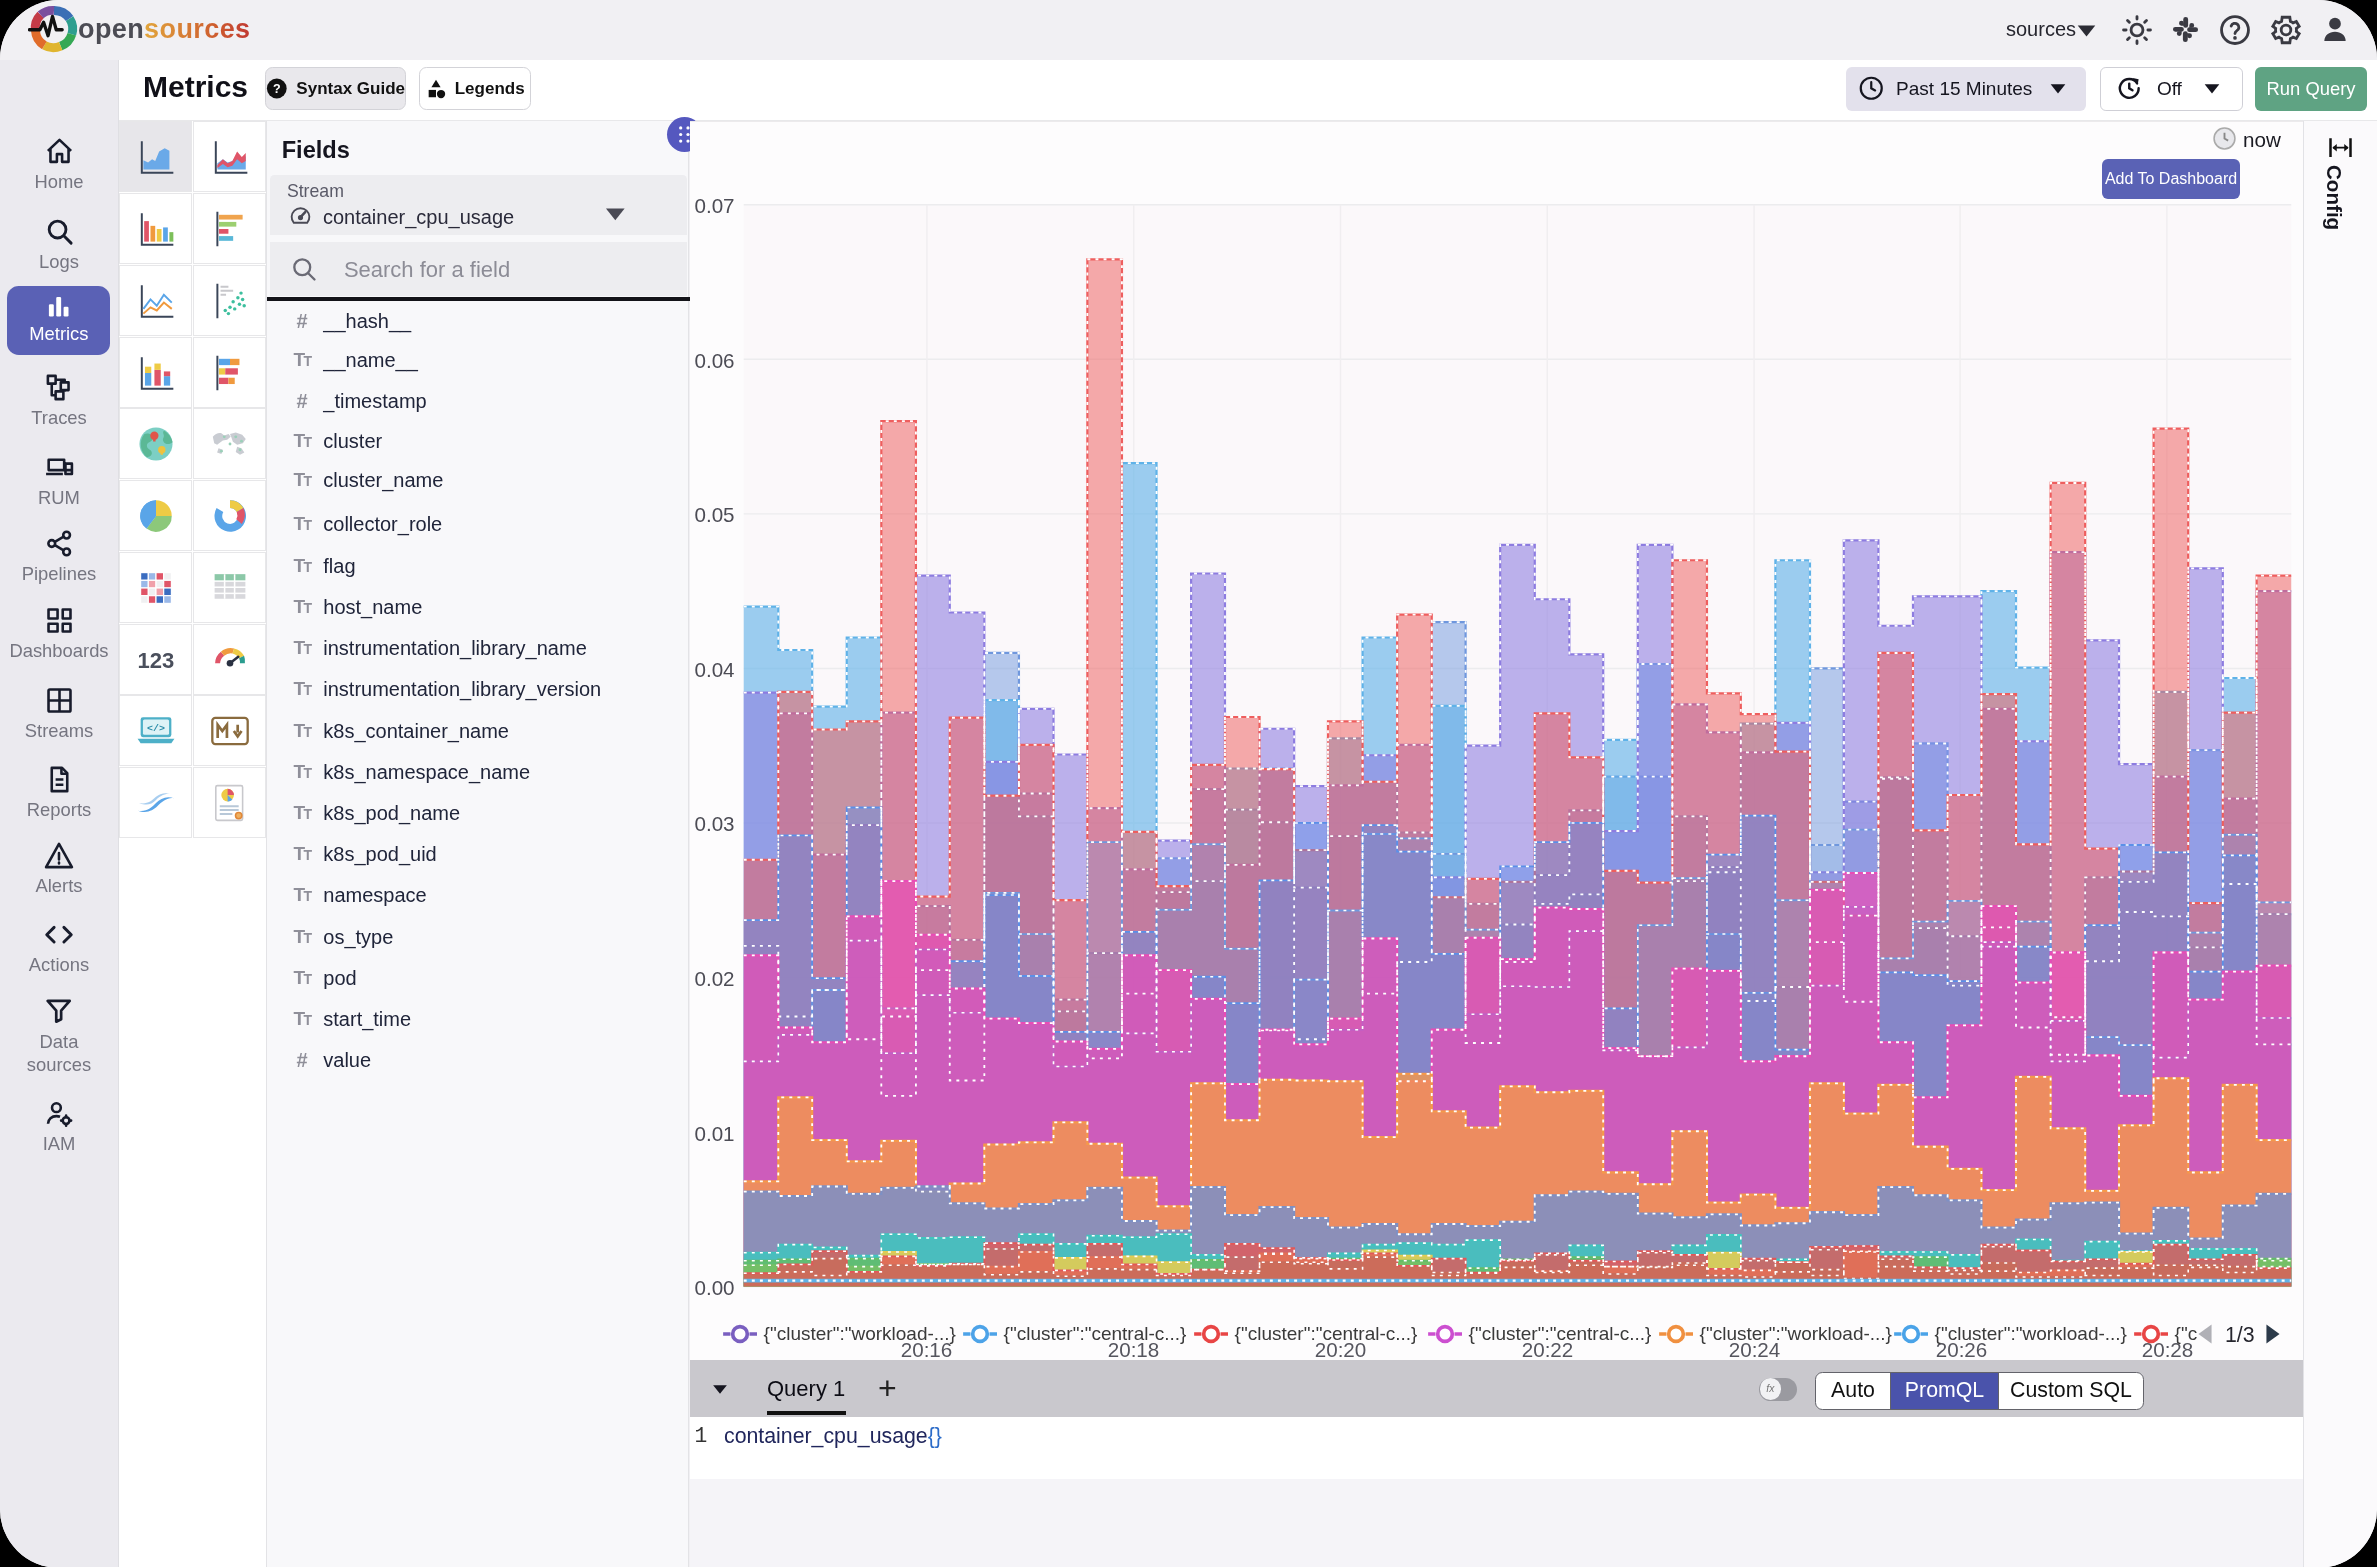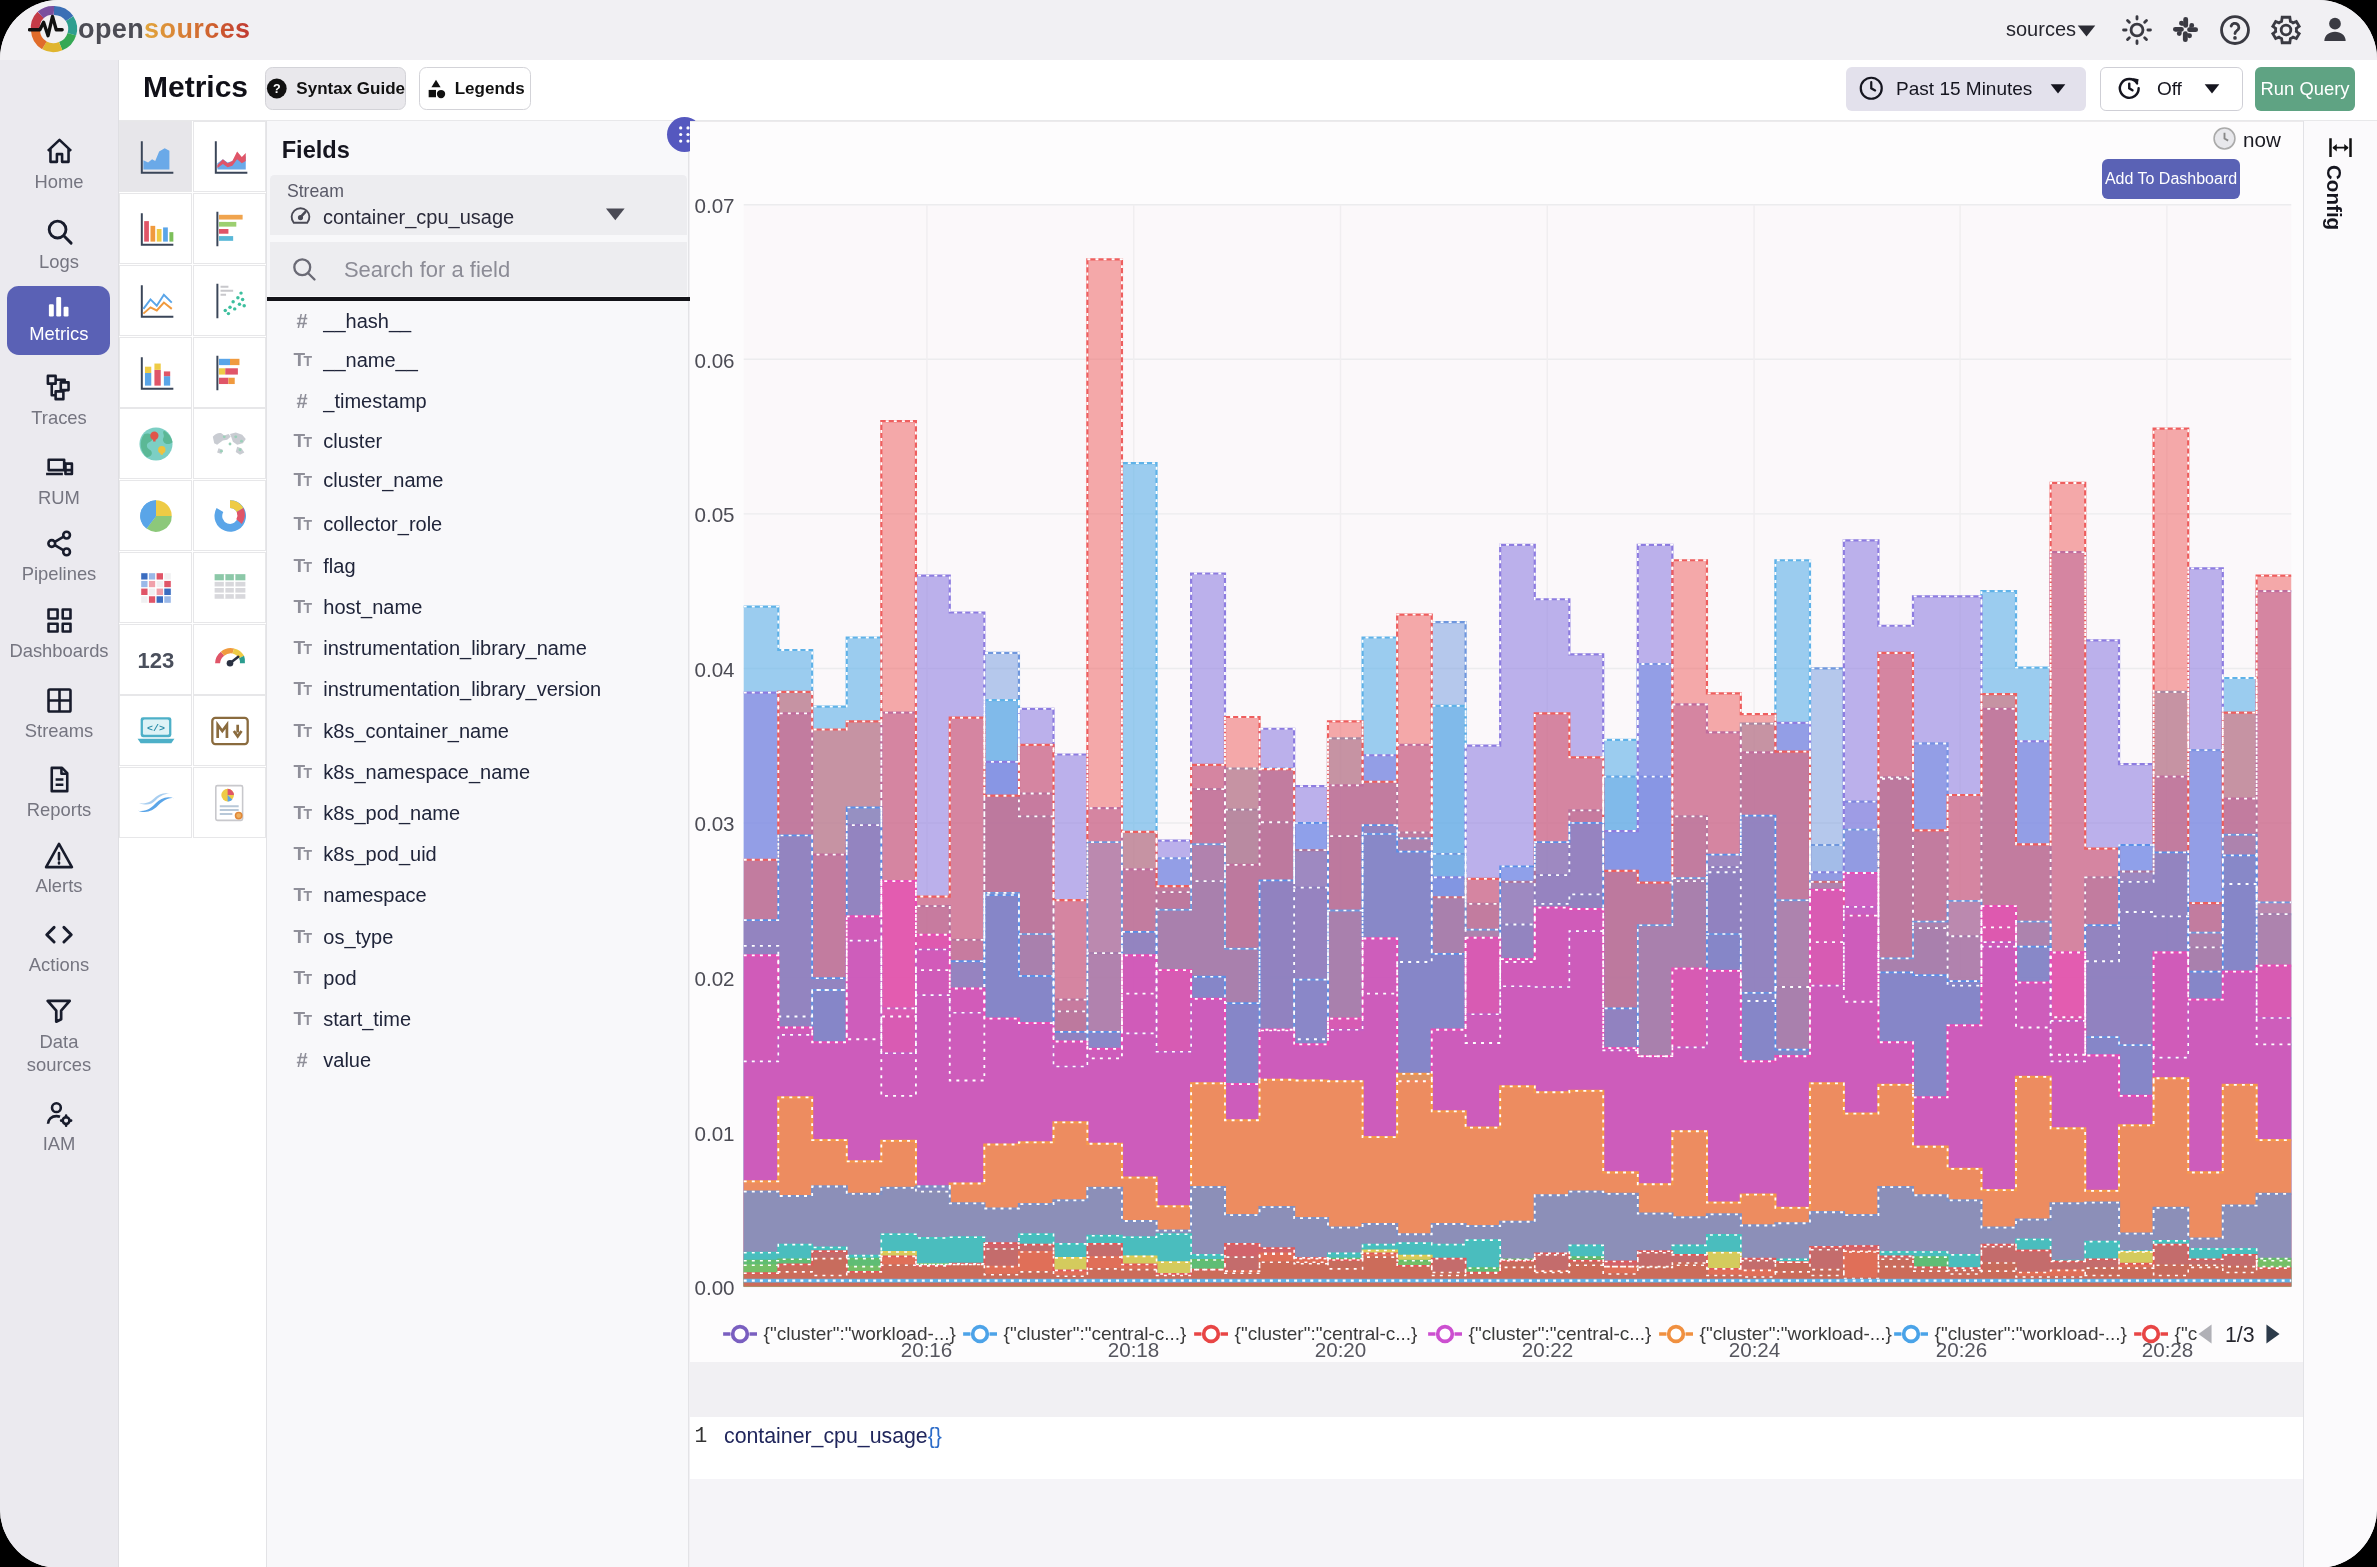--- a/index.html
+++ b/index.html
@@ -164,21 +164,21 @@
 <svg width="26.5" height="26.5" viewBox="0 0 24 24" fill="none" stroke="#15151f" stroke-width="2.2" style="margin-left:14.7px">
           <path d="M19.07 7.44A8.5 8.5 0 1 0 20.5 12" stroke-linecap="round"></path>
           <path d="M15.2 2.8l5.3 1-1 5.3z" fill="#15151f" stroke="none"></path>
           <path d="M12 7.8V12l2.9 1.8" stroke-linecap="round"></path>
         </svg>
 <span style="font-size:19px;color:#15151f;margin-left:14.7px">Off</span>
 <svg width="16" height="11" viewBox="0 0 26 18" style="margin-left:22px">
           <path d="M1 2h24L13 17Z" fill="#15151f"></path>
         </svg>
       </div>
-<div class="btn" style="left:2136px;top:6.6px;width:100px;height:44px;background:#5fa383;border-radius:5.9px;">
+<div class="btn" style="left:2136px;top:6.6px;width:112px;height:44px;background:#5fa383;border-radius:5.9px;">
         <span style="font-size:18.4px;color:#fff;white-space:nowrap">Run Query</span>
       </div>
 </div>
 <div id="iconcol">
 <div class="cell" style="left:0;top:0;background:#e7e6ea">
         <svg width="41" height="41" viewBox="0 0 52 52">
           <path d="M8 6v40h40" stroke="#3a4558" stroke-width="2.5" fill="none"></path>
           <path d="M10 42V30l6 3 5-4 4 2 5-12 7-4 6 3v24z" fill="#6aa9e8"></path>
         </svg>
       </div>
@@ -571,20 +571,36 @@
         <span>{"c</span>
       </div>
 <svg width="16" height="22" viewBox="0 0 22 30" style="position:absolute;left:1507px;top:1201px">
         <path d="M20 2v26L2 15Z" fill="#b0b0b6"></path>
       </svg>
 <div style="position:absolute;left:1535px;top:1201px;font-size:21.3px;color:#26262e">1/3</div>
 <svg width="16" height="22" viewBox="0 0 22 30" style="position:absolute;left:1575px;top:1201px">
         <path d="M2 2v26l18-13Z" fill="#2c3a4a"></path>
       </svg>
 </div>
+<div id="querybar">
+<svg width="16" height="10.3" viewBox="0 0 26 18" style="position:absolute;left:22px;top:24px">
+        <path d="M1 2h24L13 17Z" fill="#15151f"></path>
+      </svg>
+<div style="position:absolute;left:77px;top:16px;font-size:22px;color:#0c0c14">Query 1</div>
+<div style="position:absolute;left:77px;top:51px;width:79px;height:3.7px;background:#111"></div>
+<div style="position:absolute;left:188px;top:9.6px;font-size:32px;font-weight:300;color:#222">+</div>
+<div style="position:absolute;left:1069px;top:17.7px;width:38px;height:23px;border-radius:11.8px;background:#9a9aa0;">
+        <div style="position:absolute;left:0.7px;top:0.7px;width:21.3px;height:21.3px;border-radius:50%;background:#f2f2f4;color:#777;font-size:10.3px;font-style:italic;text-align:center;line-height:21.3px">fx</div>
+      </div>
+<div style="position:absolute;left:1125px;top:11.8px;height:38px;border:1.5px solid #63636a;border-radius:7.4px;background:#fff;display:flex;overflow:hidden;box-sizing:border-box">
+<div style="width:74px;display:flex;align-items:center;justify-content:center;font-size:21.3px;color:#111;border-right:1.5px solid #63636a">Auto</div>
+<div style="width:107px;display:flex;align-items:center;justify-content:center;font-size:21.3px;color:#fff;background:#4a53ab">PromQL</div>
+<div style="width:144px;display:flex;align-items:center;justify-content:center;font-size:21.3px;color:#111;border-left:1.5px solid #63636a">Custom SQL</div>
+</div>
+</div>
 <div id="codearea">
 <div style="position:absolute;left:4.4px;top:6.6px;font-size:21.3px;color:#333;font-family:'Liberation Mono',monospace">1</div>
 <div style="position:absolute;left:34px;top:6.6px;font-size:21.3px;font-family:Liberation Sans, sans-serif;color:#20265c">container_cpu_usage<span style="color:#2b6bc8">{}</span></div>
 </div>
 <div id="codebottom"></div>
 <div id="configstrip">
 <svg width="25" height="21.3" viewBox="0 0 40 34" style="position:absolute;left:24px;top:15.5px">
         <g stroke="#111" stroke-width="4">
           <path d="M4 2v30M36 2v30"></path>
         </g>

